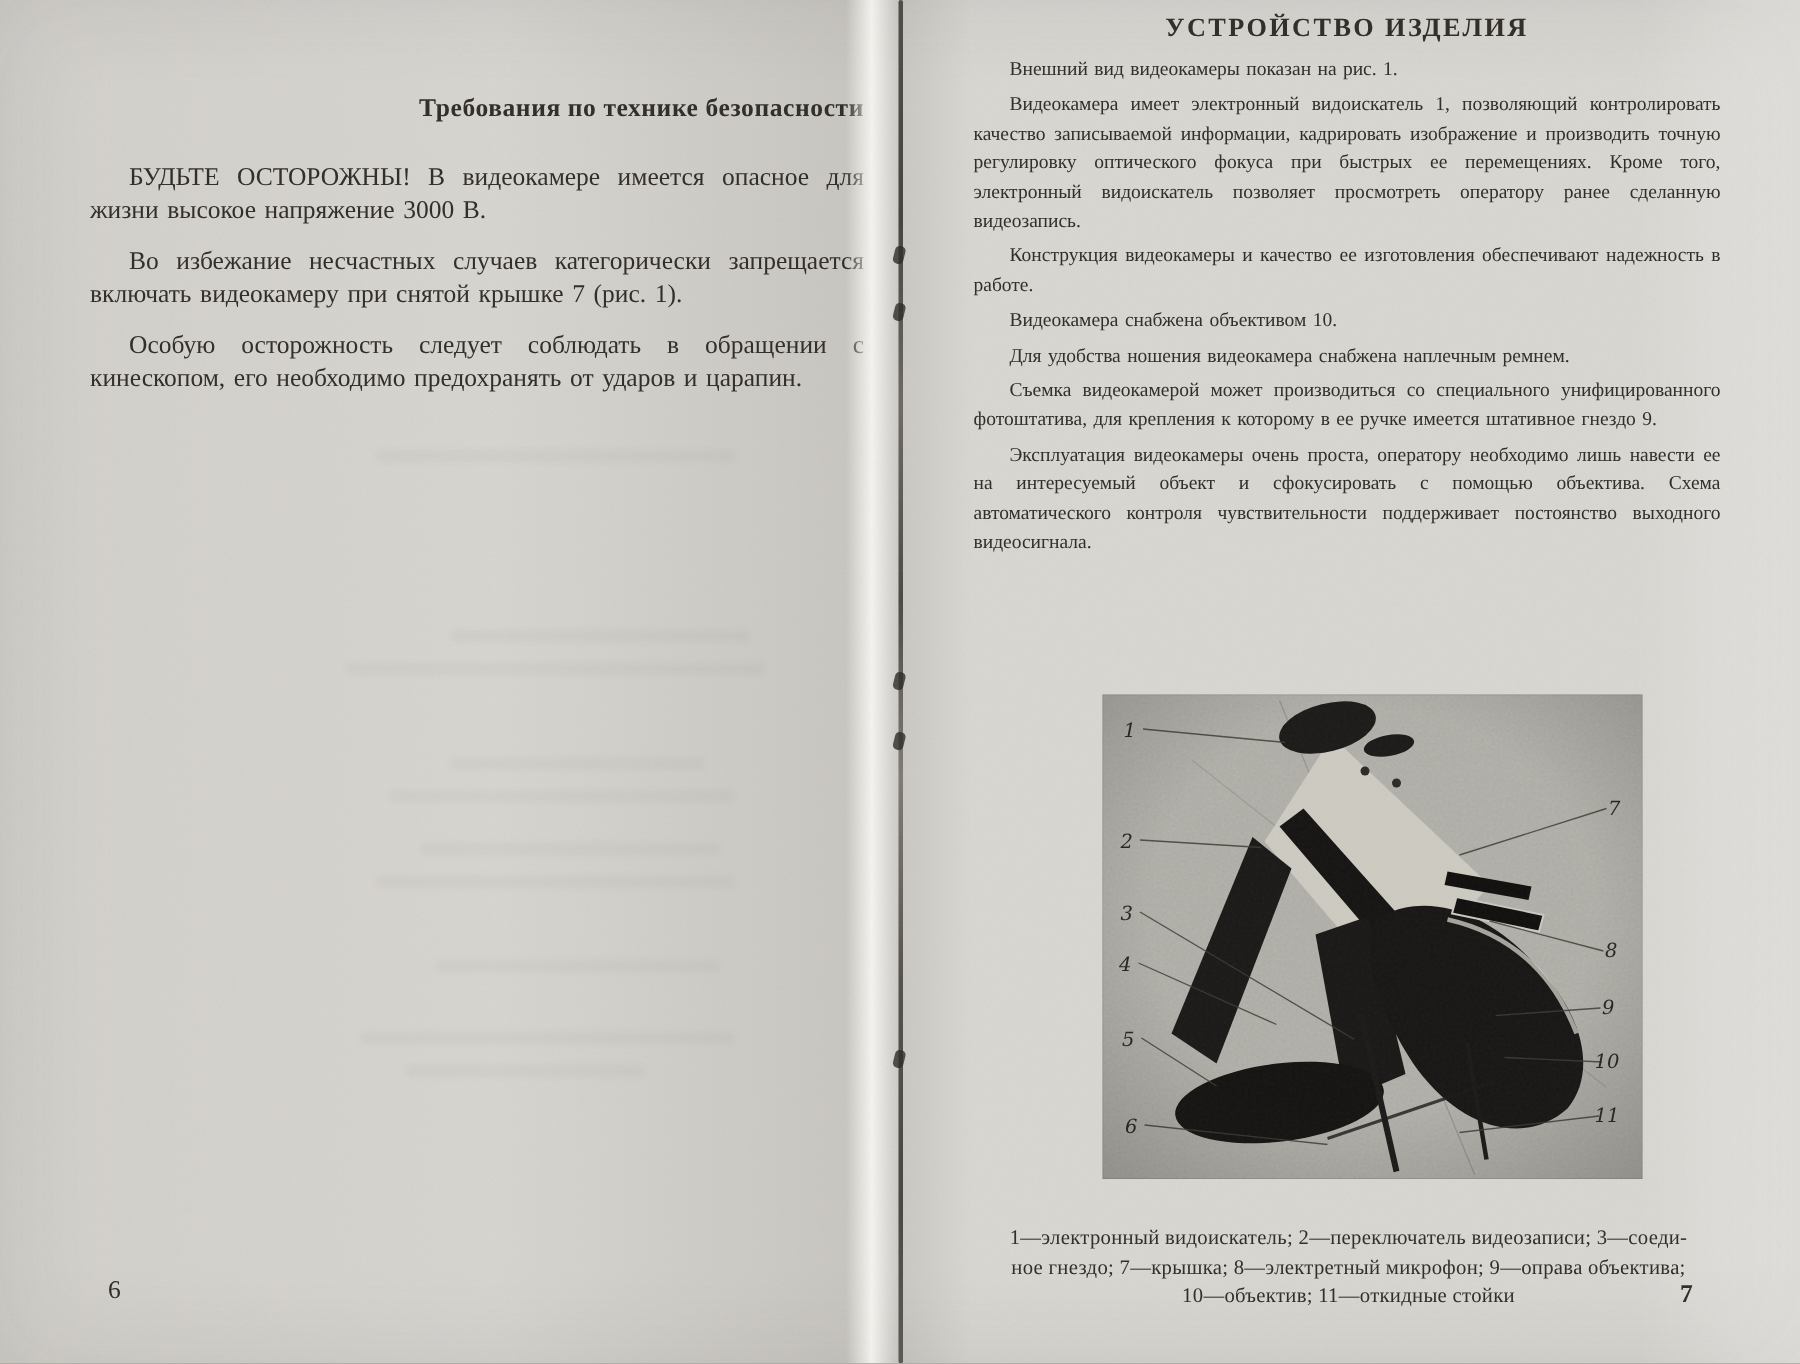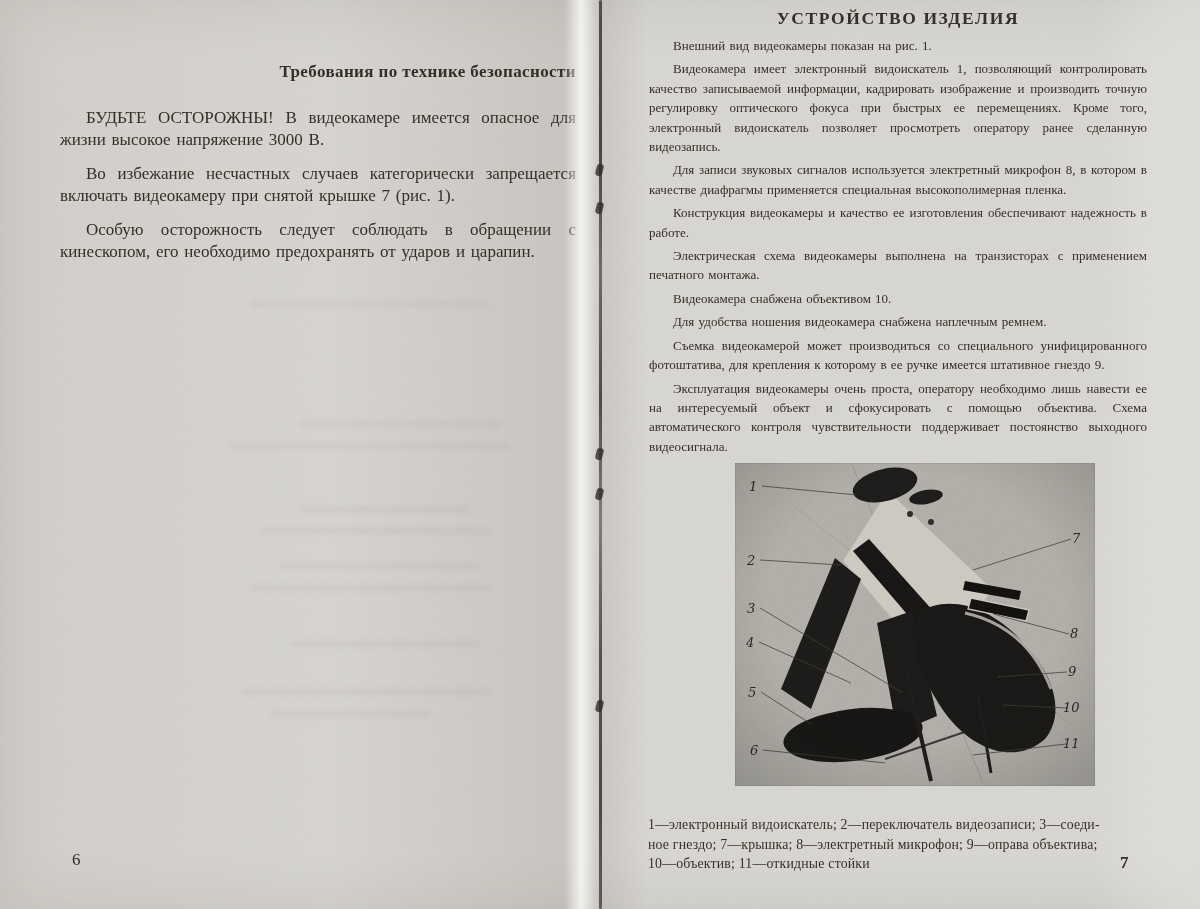--- a/index.html
+++ b/index.html
@@ -29,21 +29,21 @@
   .right-col { position:absolute; left:645px; top:8px; width:506px; }
   .right-col .heading { font-size:17.5px; font-weight:bold; text-align:center; letter-spacing:1.6px; margin:0 0 7px 0; }
   .right-col p { font-size:13px; line-height:19.4px; text-align:justify; text-indent:24px; margin:4px; word-spacing:1px; }
 
   .smudge { position:absolute; background:#6d6a61; opacity:.055; filter:blur(2px); border-radius:3px; pointer-events:none; }
 
   .figure-photo { position:absolute; left:735px; top:463px; width:360px; height:323px; }
 
   .figure-caption { position:absolute; left:645px; top:795px; width:506px; text-align:center;
     font-size:14.5px; letter-spacing:.4px; }
-  .figure-legend { position:absolute; left:648px; top:815px; width:502px; text-align:left;
+  .figure-legend { position:absolute; left:648px; top:815px; width:502px; text-align:center;
     font-size:13.8px; line-height:19.5px; letter-spacing:.2px; font-weight:500; }
   .page-num { position:absolute; font-size:17px; }
   .page-num.left  { left:72px;  top:850px; }
   .page-num.right { left:1120px; top:853px; font-weight:bold; }
 
   .grain { position:absolute; left:0; top:0; pointer-events:none; }
 </style>
 </head>
 <body>
 
@@ -76,23 +76,21 @@
   <div class="stitch" style="top:164px"></div>
   <div class="stitch" style="top:202px"></div>
   <div class="stitch" style="top:448px"></div>
   <div class="stitch" style="top:488px"></div>
   <div class="stitch" style="top:700px"></div>
 
   <div class="right-col">
     <div class="heading">УСТРОЙСТВО ИЗДЕЛИЯ</div>
     <p>Внешний вид видеокамеры показан на рис. 1.</p>
     <p>Видеокамера имеет электронный видоискатель 1, позволяющий контролировать качество записываемой информации, кадрировать изображение и производить точную регулировку оптического фокуса при быстрых ее перемещениях. Кроме того, электронный видоискатель позволяет просмотреть оператору ранее сделанную видеозапись.</p>
-    <p>Для записи звуковых сигналов используется электретный микрофон 8, в котором в качестве диафрагмы применяется специальная высокополимерная пленка.</p>
     <p>Конструкция видеокамеры и качество ее изготовления обеспечивают надежность в работе.</p>
-    <p>Электрическая схема видеокамеры выполнена на транзисторах с применением печатного монтажа.</p>
     <p>Видеокамера снабжена объективом 10.</p>
     <p>Для удобства ношения видеокамера снабжена наплечным ремнем.</p>
     <p>Съемка видеокамерой может производиться со специального унифицированного фотоштатива, для крепления к которому в ее ручке имеется штативное гнездо 9.</p>
     <p>Эксплуатация видеокамеры очень проста, оператору необходимо лишь навести ее на интересуемый объект и сфокусировать с помощью объектива. Схема автоматического контроля чувствительности поддерживает постоянство выходного видеосигнала.</p>
   </div>
 
   <svg class="figure-photo" viewBox="0 0 360 323" width="360" height="323">
     <defs>
       <filter id="noise" x="0" y="0" width="100%" height="100%">
         <feTurbulence type="fractalNoise" baseFrequency="0.55" numOctaves="2" stitchTiles="stitch"></feTurbulence>

